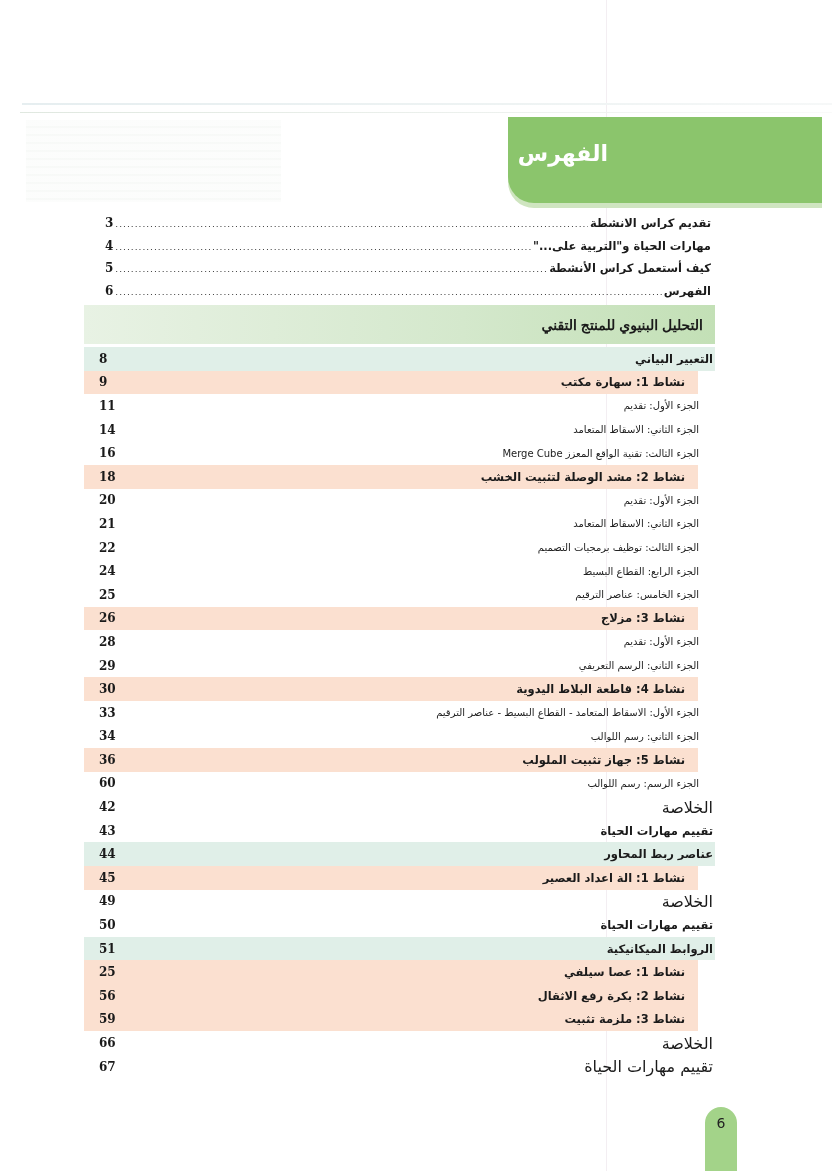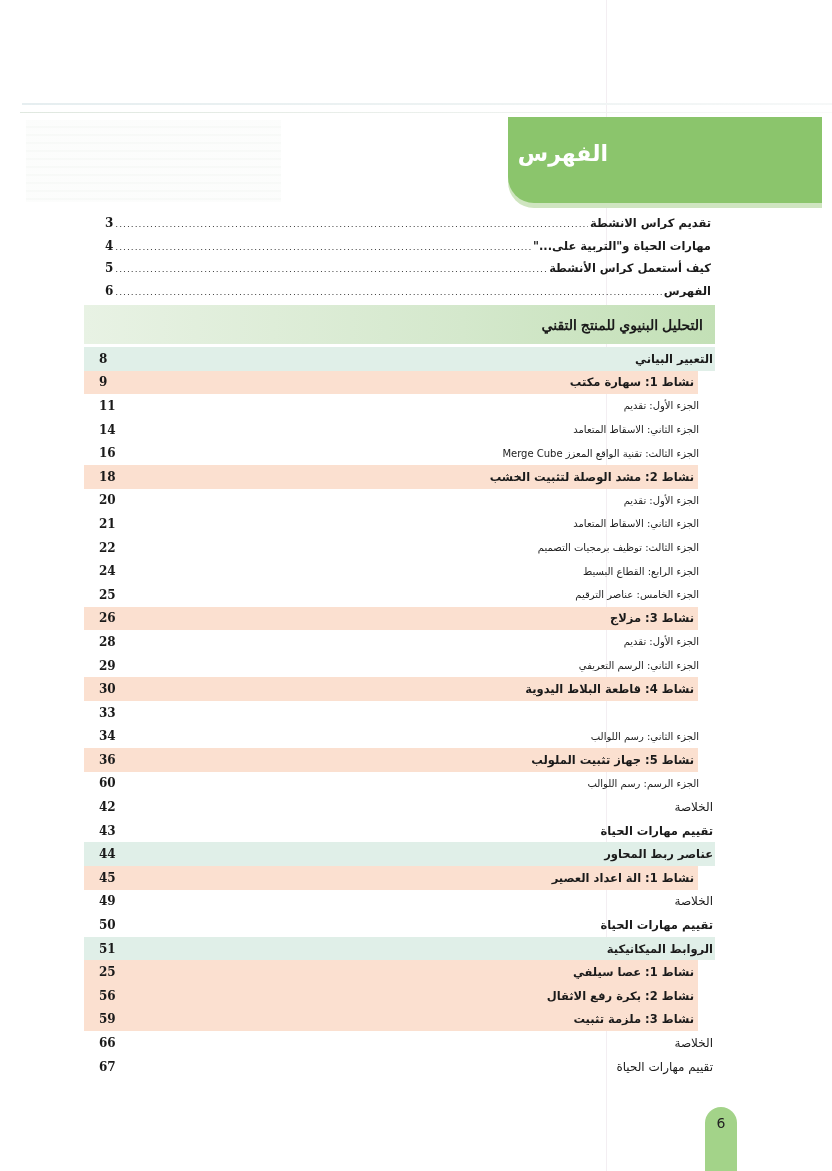--- a/index.html
+++ b/index.html
@@ -71,24 +71,24 @@
   .row .label {
     font-family:"DejaVu Sans", sans-serif; font-size:11.5px; white-space:nowrap;
   }
   .row .page {
     position:absolute; left:15px; top:0; height:100%; display:flex; align-items:center;
     font-family:"DejaVu Serif", serif; font-weight:bold; font-size:12px; direction:ltr;
   }
   .row.section { background:#e0efe8; }
   .row.section .label { font-weight:bold; padding-right:2px;text-align:right; }
   .row.activity { background:#fbe0d0; width:614px; }
-  .row.activity .label { font-weight:bold; padding-right:4px; }
+  .row.activity .label { font-weight:bold; padding-right:13px; }
   .row.part .label { padding-right:16px; font-size:10px; color:#222; }
   .row.summary .label { font-weight:bold; padding-right:2px; }
-  .row.plain .label { padding-right:2px; font-size:12px; }
+  .row.plain .label { padding-right:2px; font-size:16px; }
 
   .page-tab {
     position:absolute; left:705px; top:1107px; width:32px; height:64px;
     background:#a3d389; border-top-left-radius:16px; border-top-right-radius:16px;
     display:flex; justify-content:center; padding-top:8px; box-sizing:border-box;
     font-family:"DejaVu Sans", sans-serif; font-size:14px; color:#222;
   }
   .vrule { position:absolute; left:606px; top:0; width:1px; height:1171px; background:#f3eef2; }
 </style>
 </head>
@@ -185,20 +185,21 @@
     </div>
     <div class="row part">
       <span class="label">الجزء الثاني: الرسم التعريفي</span>
       <span class="page">29</span>
     </div>
     <div class="row activity">
       <span class="label">نشاط 4: قاطعة البلاط اليدوية</span>
       <span class="page">30</span>
     </div>
     <div class="row part">
+      <span class="label">الجزء الأول: الاسقاط المتعامد - القطاع البسيط - عناصر الترقيم</span>
       <span class="page">33</span>
     </div>
     <div class="row part">
       <span class="label">الجزء الثاني: رسم اللوالب</span>
       <span class="page">34</span>
     </div>
     <div class="row activity">
       <span class="label">نشاط 5: جهاز تثبيت الملولب</span>
       <span class="page">36</span>
     </div>

